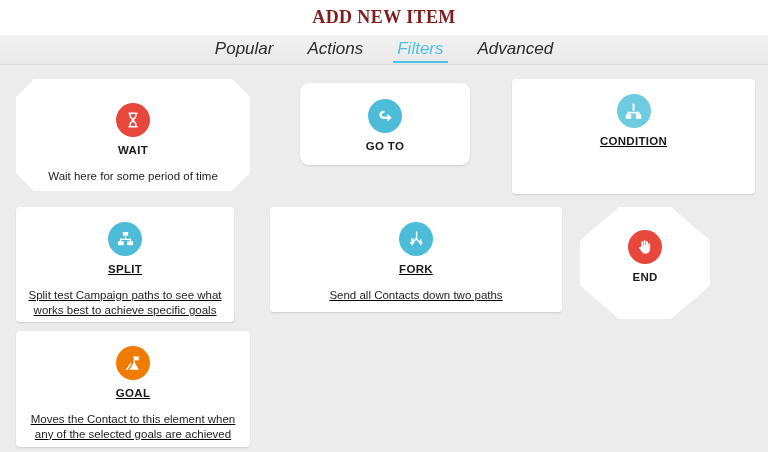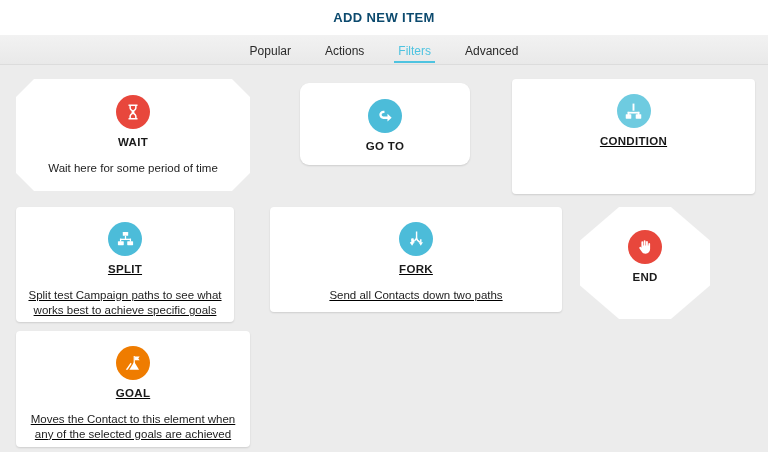--- a/index.html
+++ b/index.html
@@ -17,44 +17,46 @@
 
   
   .header {
     height: 35px;
     background: #ffffff;
     display: flex;
     align-items: center;
     justify-content: center;
   }
   .header-title {
-    font-size: 13px;
+    font-size: 18px;
     font-weight: bold;
     letter-spacing: 0.4px;
-    color: #0c4a6e;
+    color: #7f1d1d;
+    font-family: Liberation Serif, serif;
   }
 
   
   .tabbar {
     height: 28px;
     background: linear-gradient(#f2f2f2, #e9e9e9);
     border-bottom: 1px solid #dcdcdc;
     display: flex;
     align-items: flex-end;
     justify-content: center;
     gap: 26px;
     padding-bottom: 1px;
   }
   .tab {
-    font-size: 12px;
+    font-size: 17px;
     color: #2b2b2b;
     padding: 0 4px 4px 4px;
     cursor: pointer;
     line-height: 1;
     border-bottom: 2px solid transparent;
+    font-style: italic;
   }
   .tab.active {
     color: #4ec3e0;
     border-bottom: 2px solid #4ec3e0;
   }
 
   
   .canvas {
     position: relative;
     width: 768px;
@@ -125,21 +127,21 @@
 
 <div class="tabbar">
   <div class="tab">Popular</div>
   <div class="tab">Actions</div>
   <div class="tab active">Filters</div>
   <div class="tab">Advanced</div>
 </div>
 
 <div class="canvas">
 
-  <div class="card card-chamfer" style="left:16px; top:14px; width:234px; height:112px; padding-top:16px;">
+  <div class="card card-chamfer" style="left:16px; top:14px; width:234px; height:112px; padding-top:24px;">
     <div class="icon-circle" style="background:#e8473c;">
       <svg width="18" height="18" viewBox="0 0 24 24" fill="#ffffff" aria-hidden="true">
         <path d="M6 2h12v2h-1.2v2.2c0 2-1.3 3.6-2.9 4.6v2.4c1.6 1 2.9 2.6 2.9 4.6V20H18v2H6v-2h1.2v-2.2c0-2 1.3-3.6 2.9-4.6v-2.4C8.5 9.8 7.2 8.2 7.2 6.2V4H6V2zm3.2 2v2.2c0 1.3 1 2.4 2.2 3l.6.3.6-.3c1.2-.6 2.2-1.7 2.2-3V4H9.2zm2.8 10.6l-.6.3c-1.2.6-2.2 1.7-2.2 3V20h5.6v-2.1c0-1.3-1-2.4-2.2-3l-.6-.3z"></path>
       </svg>
     </div>
     <div class="card-title">WAIT</div>
     <div class="card-desc">Wait here for some period of time</div>
   </div>
 
   <div class="card card-round" style="left:300px; top:18px; width:170px; height:82px; padding-top:16px;">

